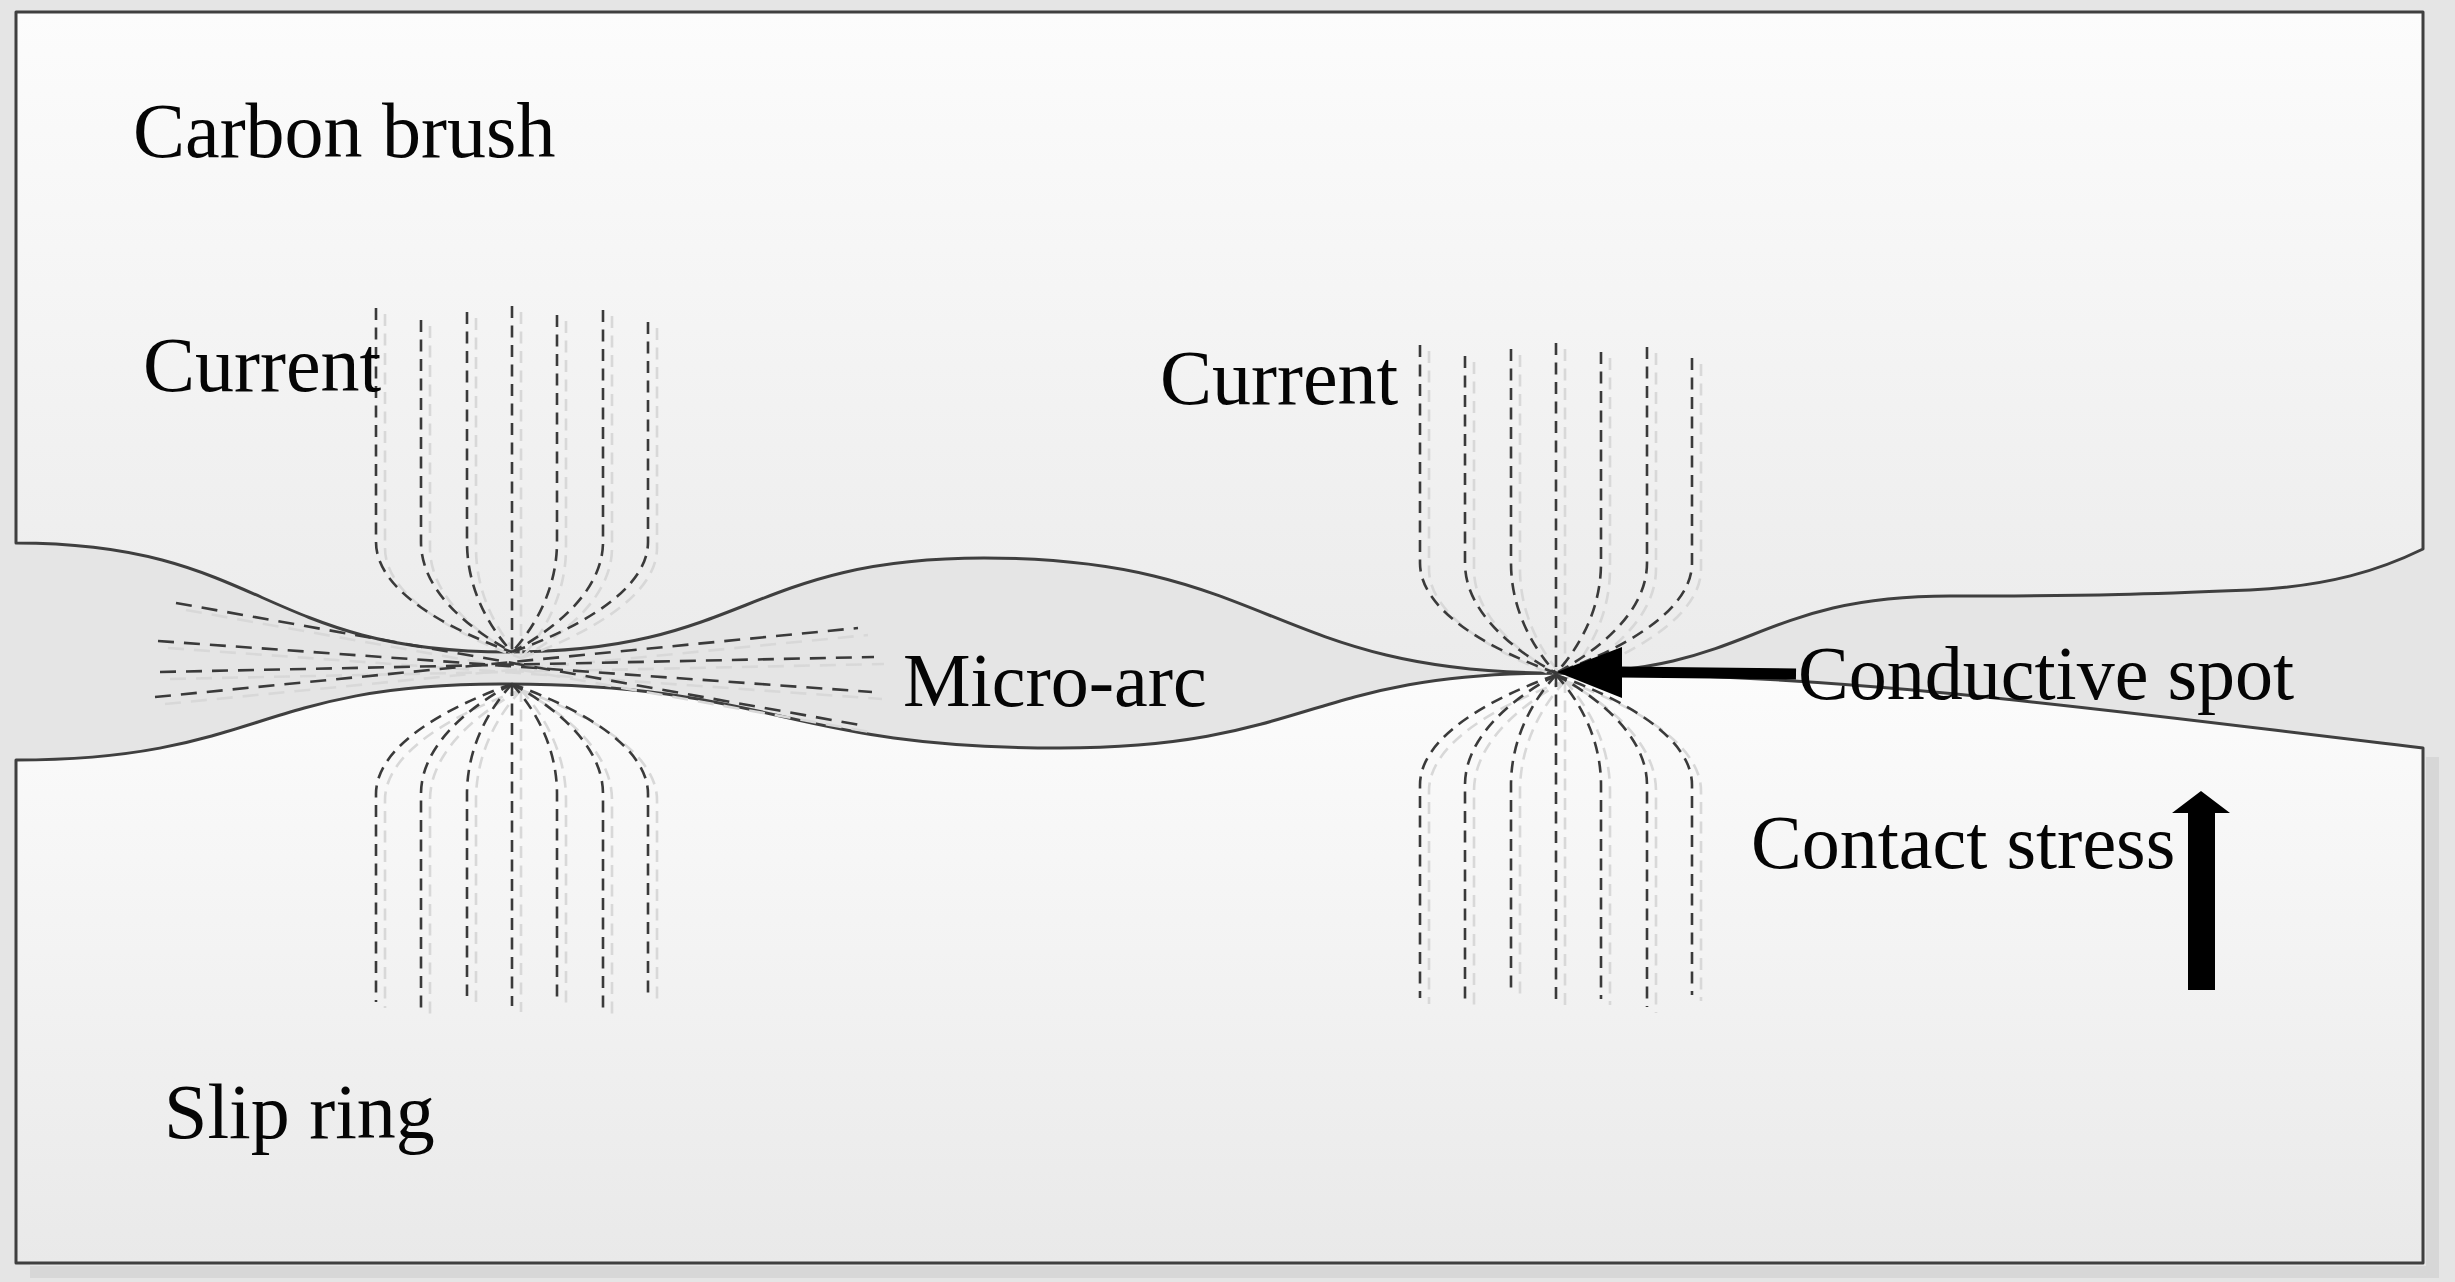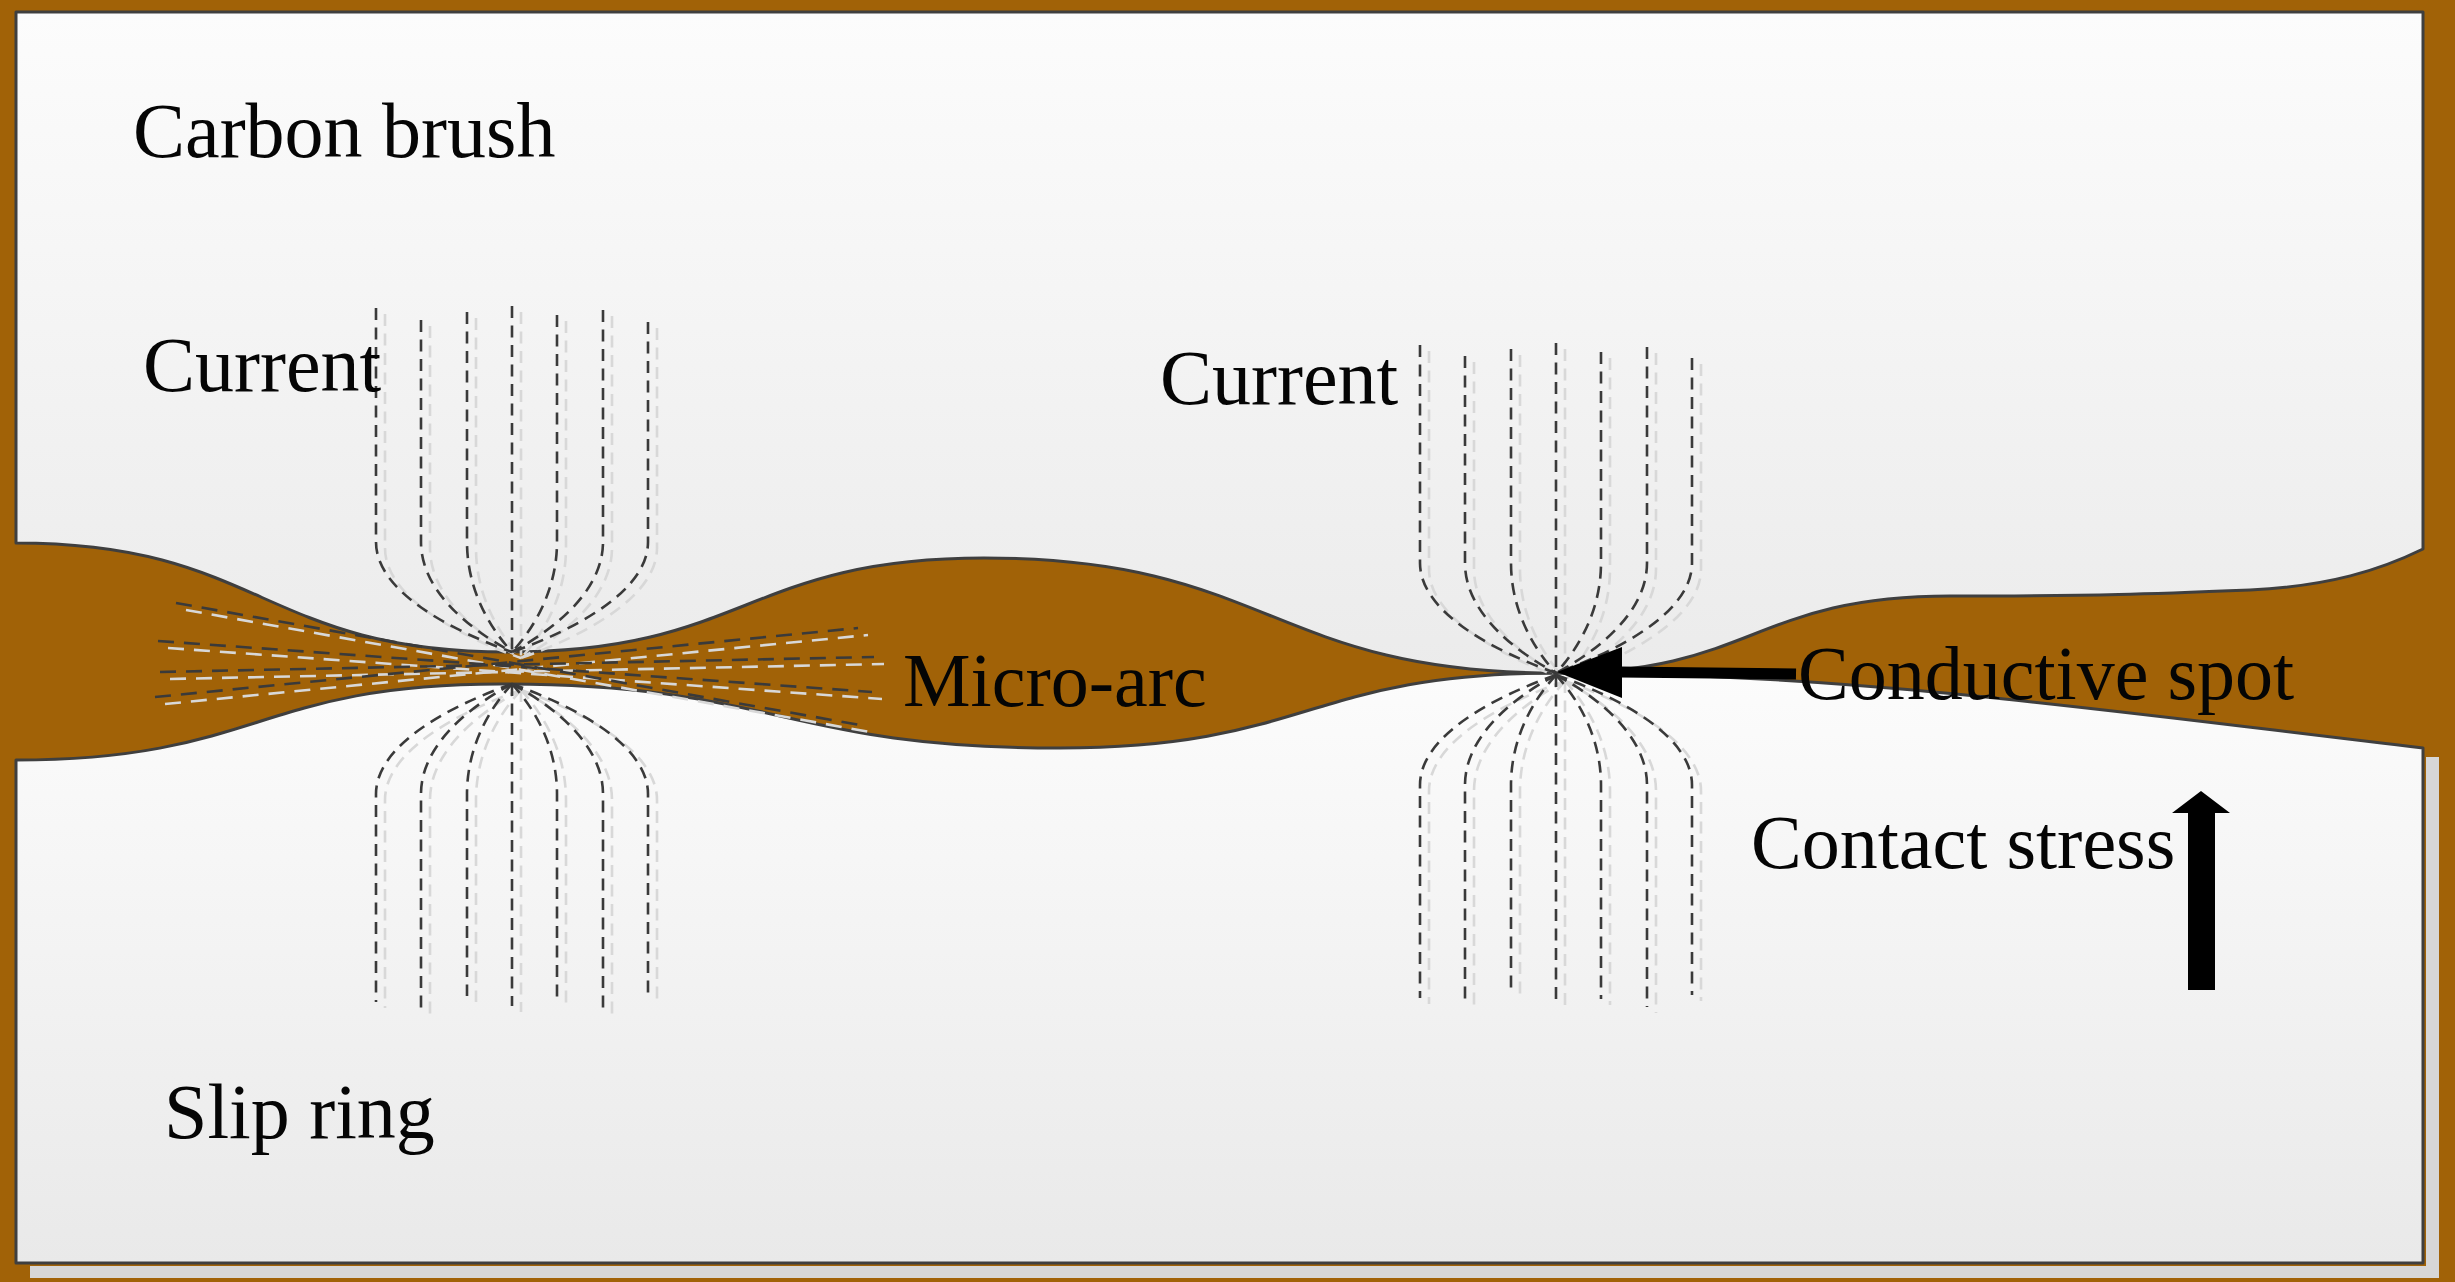--- a/index.html
+++ b/index.html
@@ -1,16 +1,16 @@
 <!DOCTYPE html>
 <html><head>
 <meta charset="utf-8">
 <style>
   html,body{margin:0;padding:0;background:#ffffff;}
-  .stage{position:relative;width:2455px;height:1282px;background:#a16207;overflow:hidden;}
+  .stage{position:relative;width:2455px;height:1282px;background:#e5e5e5;overflow:hidden;}
   svg{position:absolute;left:0;top:0;display:block;}
   .lbl{font-family:"Liberation Serif","DejaVu Serif",serif;font-size:78px;fill:#050505;}
   .lbl-sm{font-family:"Liberation Serif","DejaVu Serif",serif;font-size:76px;fill:#050505;}
 </style>
 </head>
 <body>
 
 <div class="stage">
 <svg width="2455" height="1282" viewBox="0 0 2455 1282">
   <defs>

